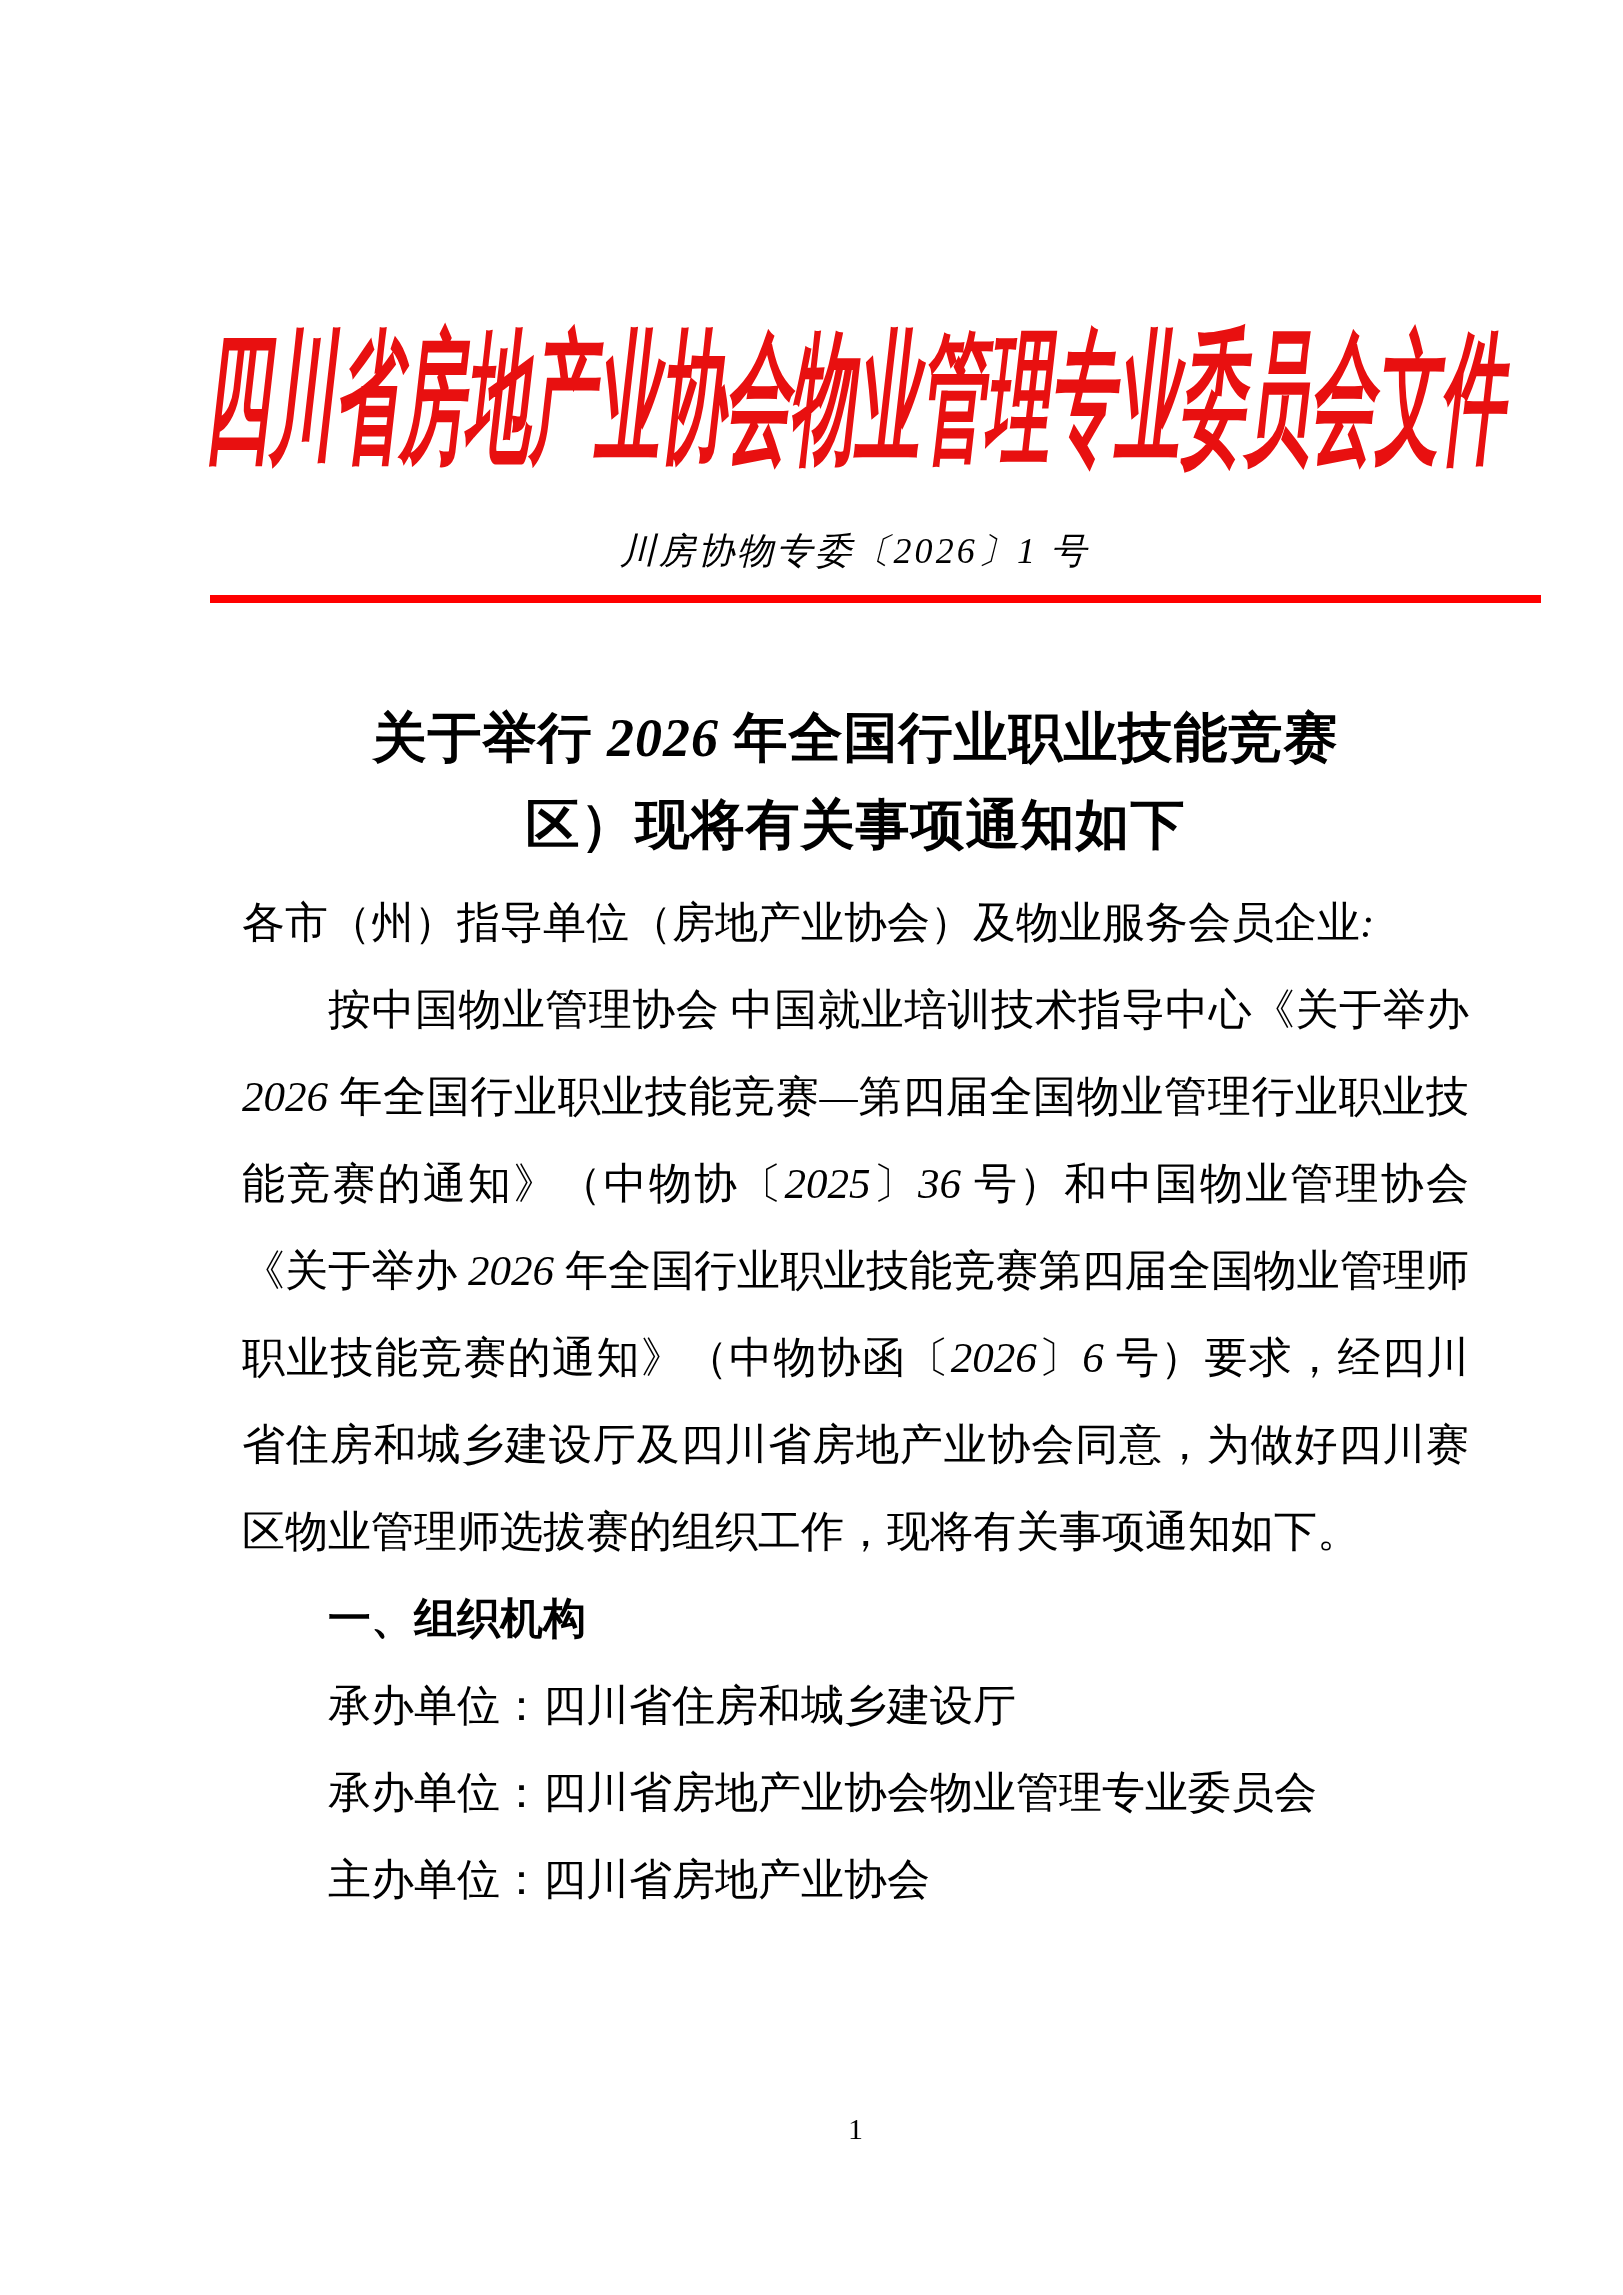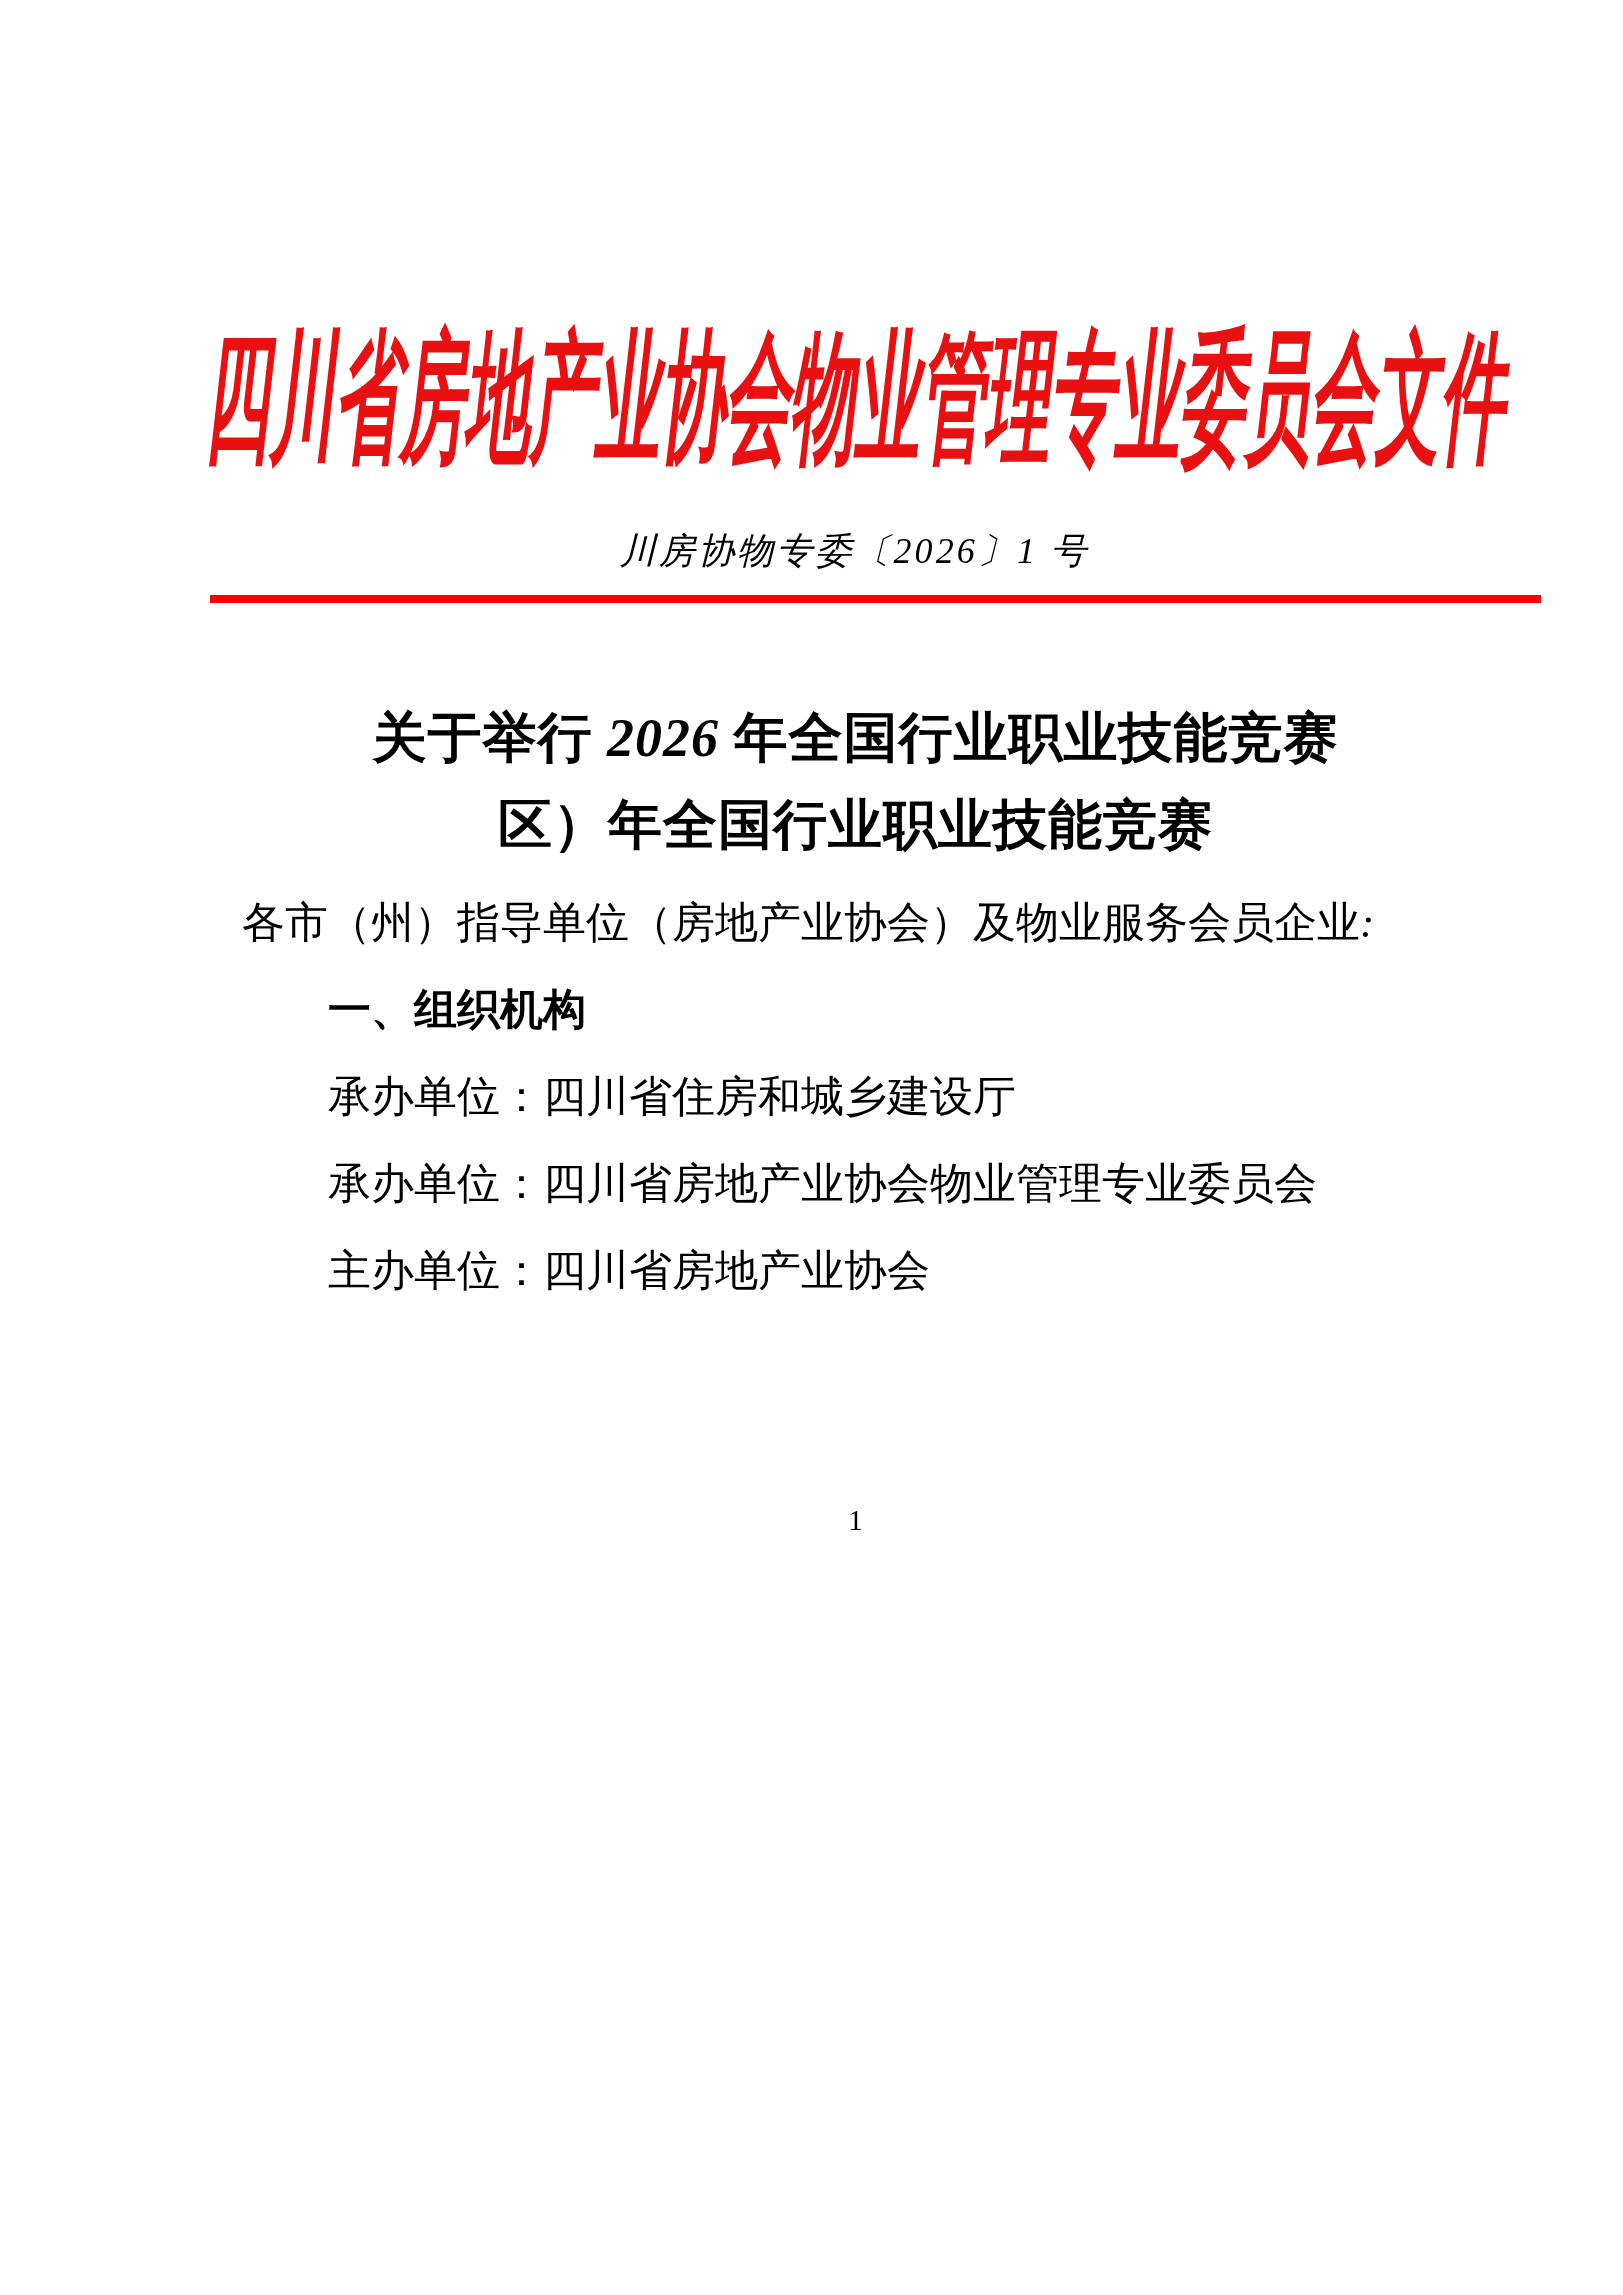--- a/index.html
+++ b/index.html
@@ -103,26 +103,27 @@
   </div>
 
   <div class="doc-number">川房协物专委〔2026〕1 号</div>
 
   <div class="red-rule"></div>
 
   <div class="content">
 
     <div class="title-block">
       <div>关于举行 2026 年全国行业职业技能竞赛</div>
-      <div>区）年全国行业职业技能竞赛</div>
+      <div>区）现将有关事项通知如下</div>
     </div>
 
     <div class="body-block">
       <div class="salutation">各市（州）指导单位（房地产业协会）及物业服务会员企业:</div>
 
+      <div class="paragraph">按中国物业管理协会 中国就业培训技术指导中心《关于举办 2026 年全国行业职业技能竞赛—第四届全国物业管理行业职业技能竞赛的通知》（中物协〔2025〕36 号）和中国物业管理协会《关于举办 2026 年全国行业职业技能竞赛第四届全国物业管理师职业技能竞赛的通知》（中物协函〔2026〕6 号）要求，经四川省住房和城乡建设厅及四川省房地产业协会同意，为做好四川赛区物业管理师选拔赛的组织工作，现将有关事项通知如下。</div>
 
       <div class="section-heading">一、组织机构</div>
 
       <div class="org-line">
         <span>承办单位：</span><span>四川省住房和城乡建设厅</span>
       </div>
 
       <div class="org-line">
         <span>承办单位：</span><span>四川省房地产业协会物业管理专业委员会</span>
       </div>

